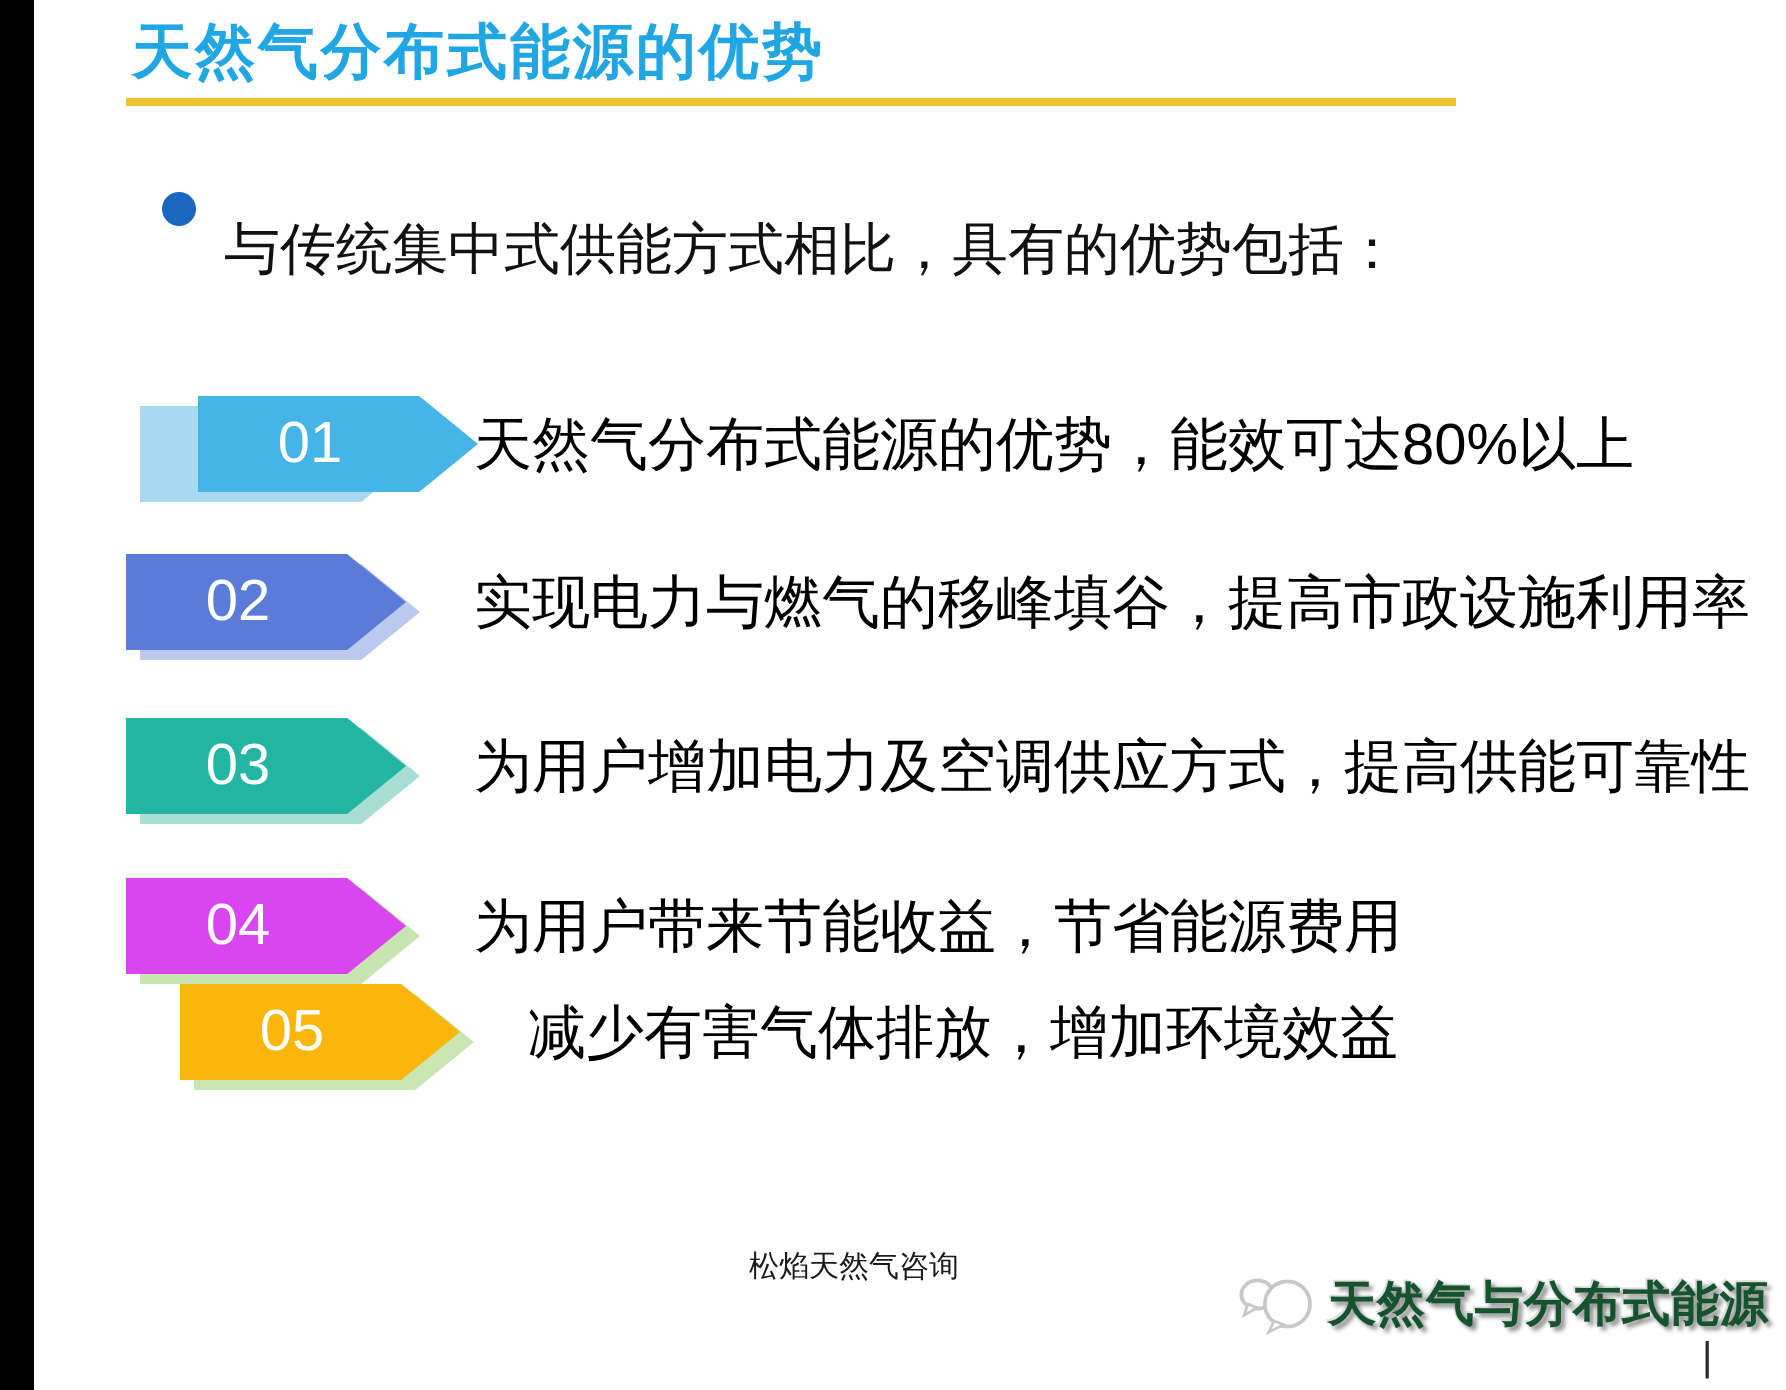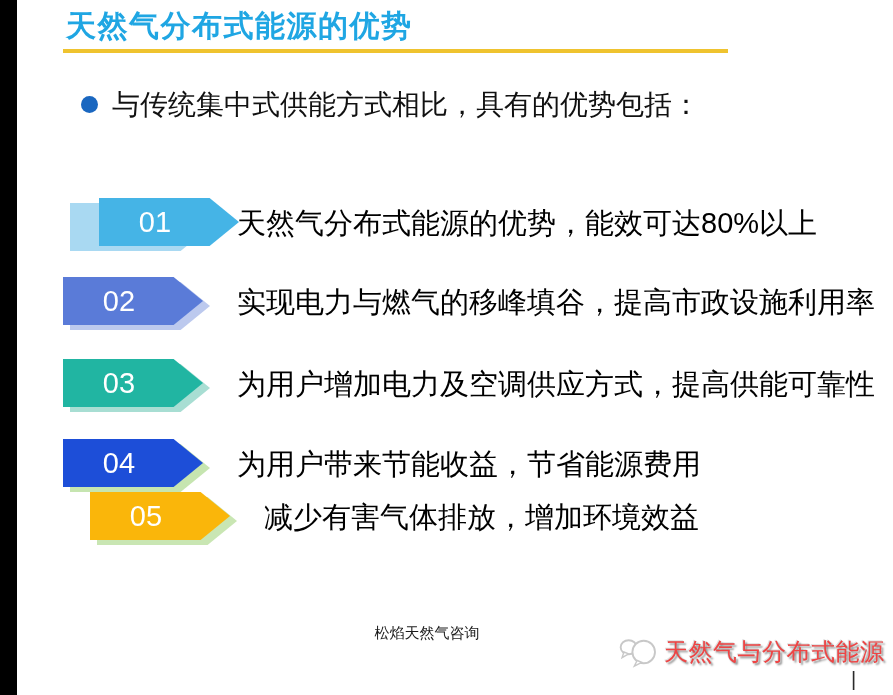--- a/index.html
+++ b/index.html
@@ -34,21 +34,21 @@
     display:flex; align-items:flex-start;
   }
   .bullet-dot {
     width:17px; height:17px; border-radius:50%;
     background:#1A67C0;
     margin-top:8px; margin-right:14px;
     flex:0 0 auto;
   }
   .intro-text {
     font-size:28px; color:#111111;
-    line-height:34px; white-space:nowrap;
+    line-height:34px; white-space:nowrap;margin-top:20px;
   }
   .advantage-item {
     position:absolute; left:63px;
     width:828px; height:54px;
   }
   .item-1 { top:198px; }
   .item-2 { top:277px; }
   .item-3 { top:359px; }
   .item-4 { top:439px; }
   .item-5 { top:492px;margin-left:27px; }
@@ -77,23 +77,23 @@
     font-family:"Liberation Serif","DejaVu Serif",serif;
     font-size:15px; color:#1a1a1a;
   }
   .watermark {
     position:absolute; left:618px; top:636px;
     display:flex; align-items:center;
     height:32px;
   }
   .wm-icon { width:42px; height:32px; margin-right:4px; }
   .wm-text {
-    font-size:24px; font-weight:normal;
+    font-size:24px; font-weight:bold;
     letter-spacing:0.5px;
-    color:#ef4444;
+    color:#14532d;
     text-shadow:2px 2px 2px #8f8f8f, 0 0 1px #c2c2c2, -1px -1px 0 #e3e3e3;
     white-space:nowrap;
   }
   .cursor-bar {
     position:absolute; left:851px; top:668px;
     font-size:20px; color:#2a2a2a;
     font-family:"Liberation Sans",sans-serif;
   }
 </style>
 </head>
@@ -130,21 +130,21 @@
   <div class="advantage-item item-3">
     <div class="arrow-echo" style="background: rgb(168, 222, 211);"></div>
     <div class="arrow-main" style="background: rgb(33, 181, 162);">
       <span class="arrow-num">03</span>
     </div>
     <div class="item-text">为用户增加电力及空调供应方式，提高供能可靠性</div>
   </div>
 
   <div class="advantage-item item-4">
     <div class="arrow-echo" style="background: rgb(198, 229, 176);"></div>
-    <div class="arrow-main" style="background: #1d4ed8;">
+    <div class="arrow-main" style="background: #d946ef;">
       <span class="arrow-num">04</span>
     </div>
     <div class="item-text">为用户带来节能收益，节省能源费用</div>
   </div>
 
   <div class="advantage-item item-5">
     <div class="arrow-echo" style="background: rgb(201, 230, 179);"></div>
     <div class="arrow-main" style="background: rgb(250, 182, 10);">
       <span class="arrow-num">05</span>
     </div>

